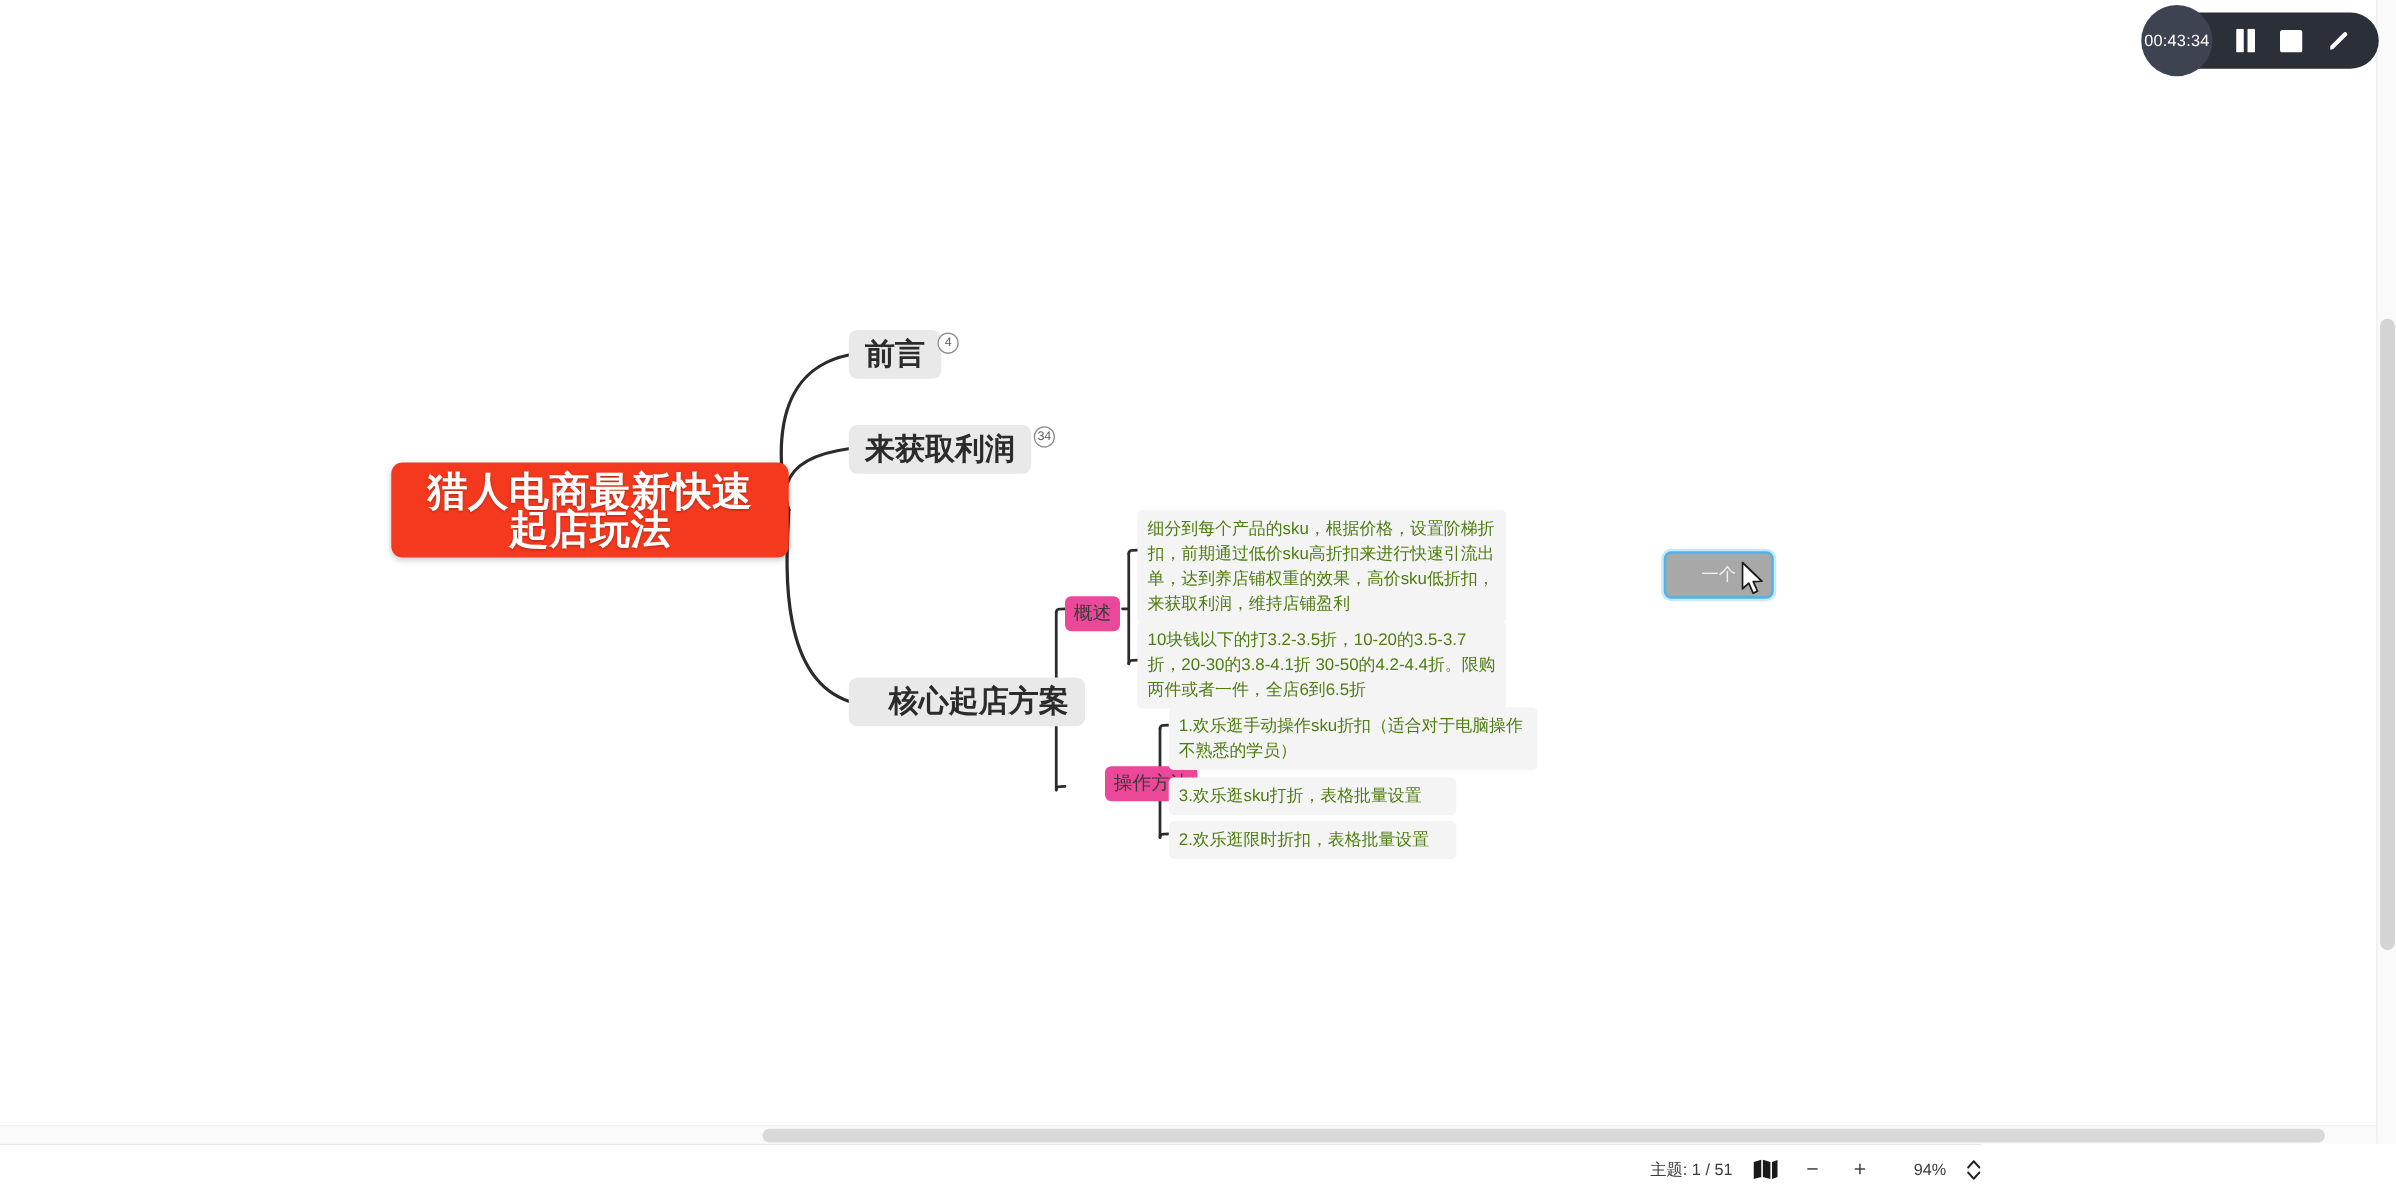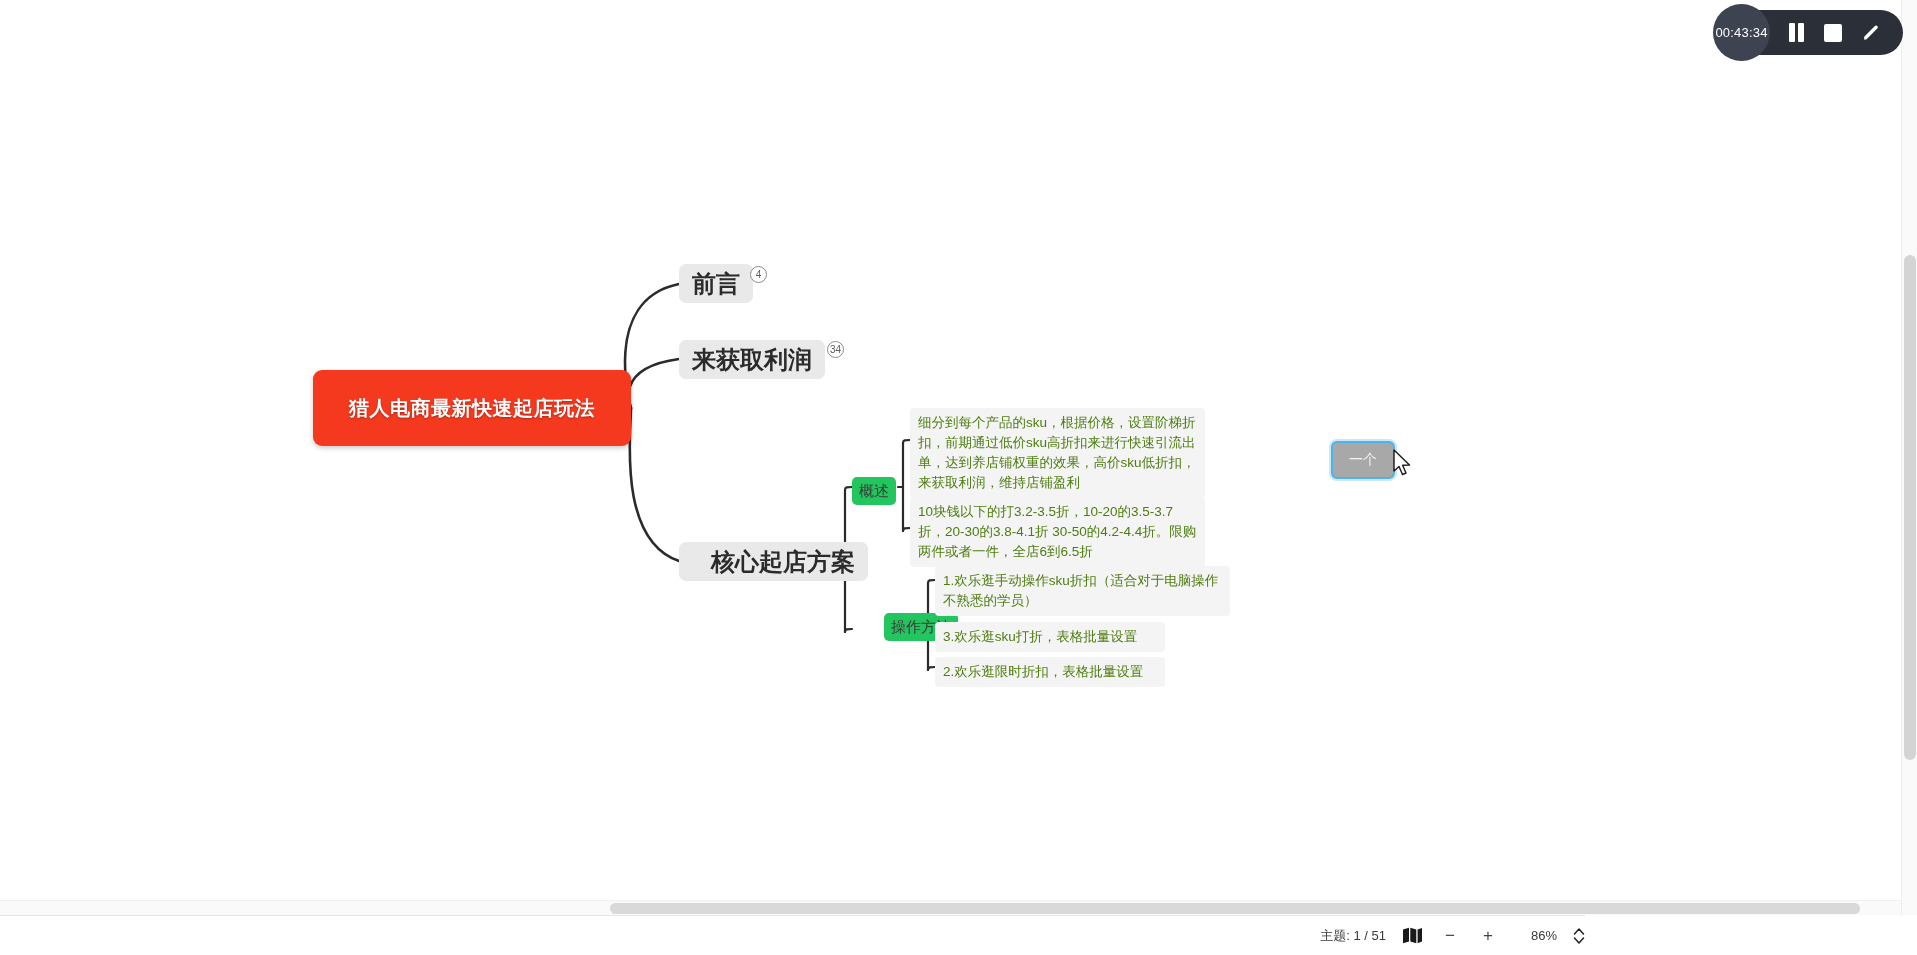--- a/index.html
+++ b/index.html
@@ -17,39 +17,39 @@
 
   .node { position:absolute; display:flex; align-items:center; justify-content:center; }
 
   
   #central-node {
     left:313px; top:370px; width:318px; height:76px;
     background:#f4391e; border-radius:9px;
     box-shadow:0 2px 5px rgba(0,0,0,.22);
   }
   #central-node .ct {
-    color:#fff; font-weight:bold; font-size:20px; line-height:30px;
+    color:#fff; font-weight:bold; font-size:32px; line-height:30px;
     text-align:center; letter-spacing:.5px;
     text-shadow:0 1px 2px rgba(0,0,0,.30);
     padding:0 14px;
   }
 
   
   .l1 {
     background:#e9e9e9; border-radius:7px;
     padding:7px 13px; font-size:24px; font-weight:bold; color:#2b2b2b;
     white-space:nowrap; line-height:25px;
   }
   #n-qianyan  { left:679px; top:264px; }
   #n-jichu    { left:679px; top:340px; }
   #n-hexin    { left:679px; top:542px;padding-left:32px; }
 
   
   .l2 {
-    background:#22c55e; border-radius:5px;
+    background:#ec4899; border-radius:5px;
     padding:4px 7px; font-size:15px; color:#3a3a3a;
     white-space:nowrap; line-height:20px;
   }
   #n-gaishu   { left:852px; top:477px; }
   #n-caozuo   { left:852px; top:613px;margin-left:32px; }
 
   
   .leaf {
     position:absolute; background:#f4f4f4; border-radius:4px;
     font-size:13.5px; line-height:20px; color:#4d7c0f;
@@ -66,21 +66,21 @@
     position:absolute; width:17px; height:17px; border-radius:50%;
     border:1px solid #8b8b8b; background:#fff;
     display:flex; align-items:center; justify-content:center;
     font-size:10px; color:#5c5c5c; line-height:1;
   }
   #badge-qianyan { left:750px; top:266px; }
   #badge-jichu   { left:827px; top:341px; }
 
   
   #selected-node {
-    left:1331px; top:441px; width:64px; height:38px;
+    left:1331px; top:441px; width:88px; height:38px;
     background:#a8a8a8; border-radius:6px;
     border:2px solid #4fb3e8;
     box-shadow:0 0 0 2px rgba(79,179,232,.30);
     display:flex; align-items:center; justify-content:center;
   }
   #selected-node .ct { color:#f2f2f2; font-size:14px; white-space:nowrap; }
 
   
   #cursor { position:absolute; left:1393px; top:449px; width:19px; height:28px; pointer-events:none; }
 
@@ -235,21 +235,21 @@
     <span class="sb-item">主题: 1 / 51</span>
     <span class="sb-item">
       <svg width="21" height="17" viewBox="0 0 21 17">
         <path d="M1,2.5 L7,0.8 L7,14.5 L1,16.2 Z" fill="#1a1a1a"></path>
         <path d="M8.3,0.8 L14.3,2.5 L14.3,16.2 L8.3,14.5 Z" fill="#1a1a1a"></path>
         <path d="M15.6,2.5 L20,1 L20,14.6 L15.6,16.2 Z" fill="#1a1a1a"></path>
       </svg>
     </span>
     <span class="zbtn">−</span>
     <span class="zbtn">+</span>
-    <span id="zoom-level">86%</span>
+    <span id="zoom-level">94%</span>
     <span class="sb-item">
       <svg width="12" height="18" viewBox="0 0 12 18">
         <path d="M1.5,7 L6,2 L10.5,7" fill="none" stroke="#222" stroke-width="1.5" stroke-linecap="round" stroke-linejoin="round"></path>
         <path d="M1.5,11 L6,16 L10.5,11" fill="none" stroke="#222" stroke-width="1.5" stroke-linecap="round" stroke-linejoin="round"></path>
       </svg>
     </span>
   </div>
 
 </div>
 

